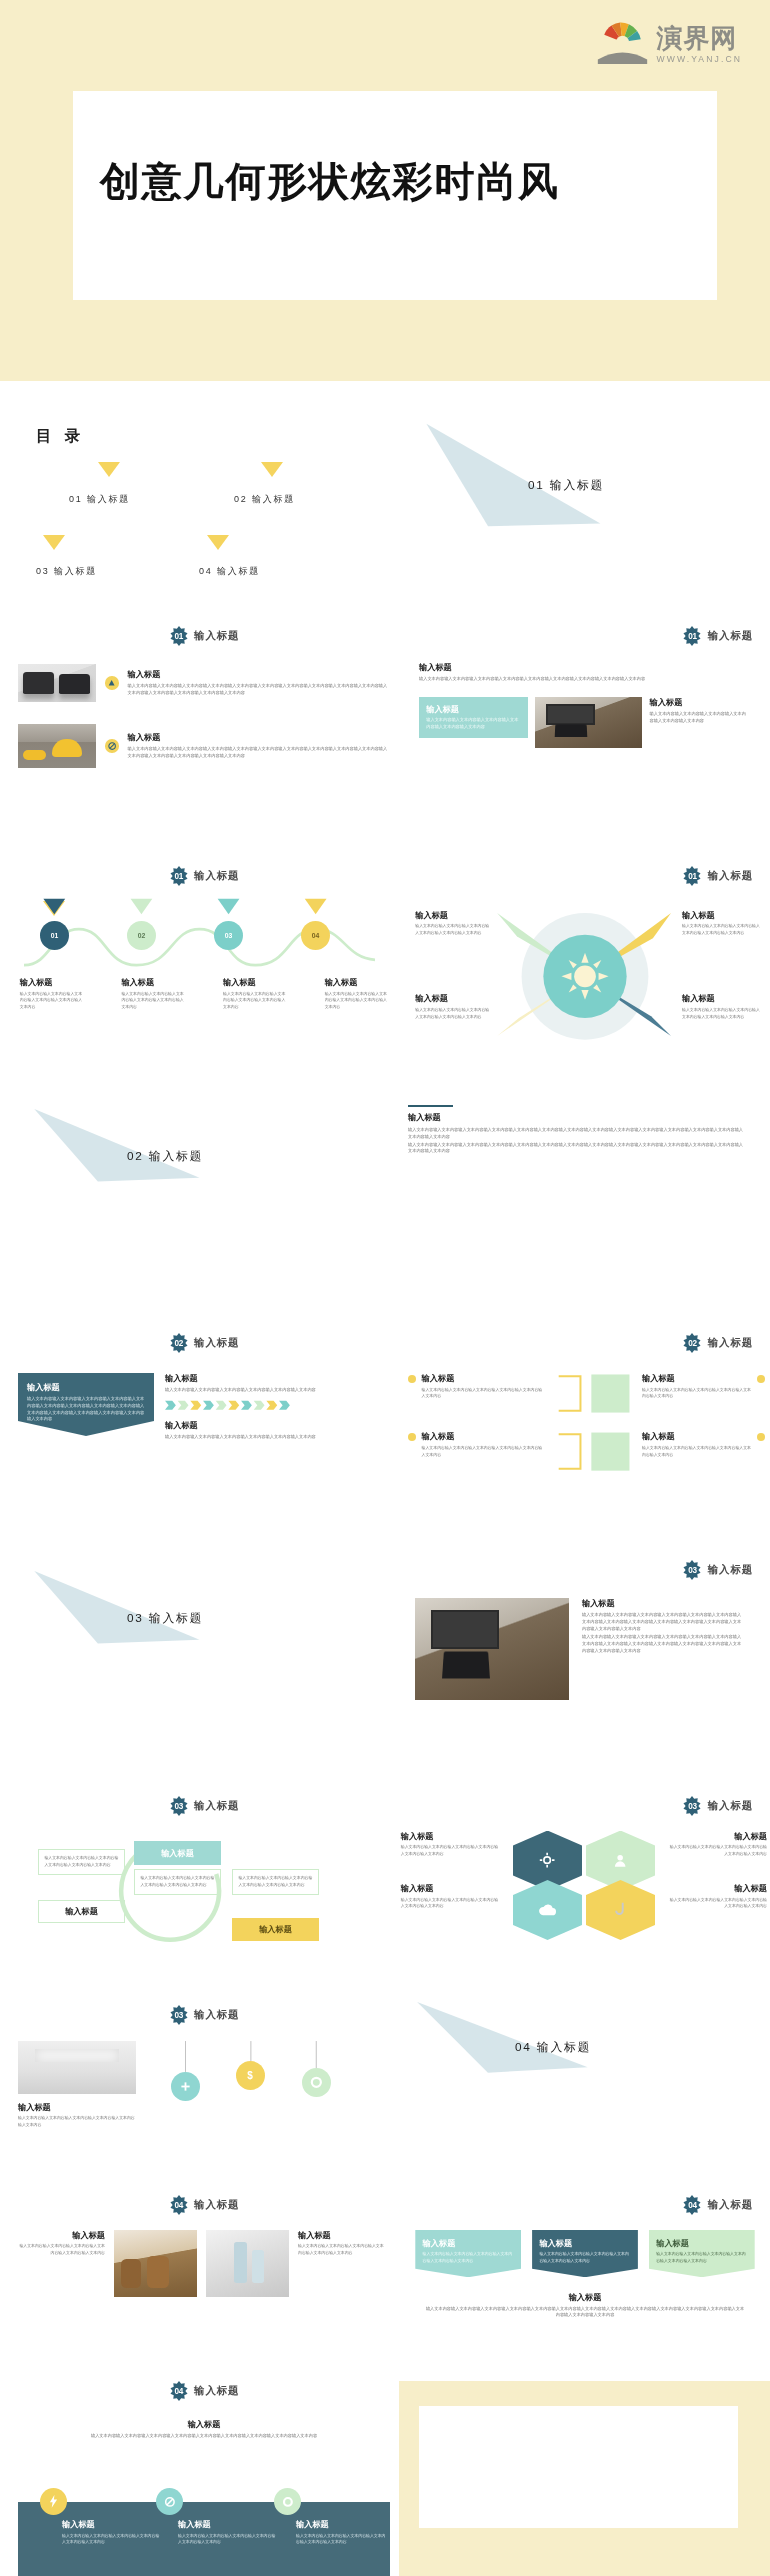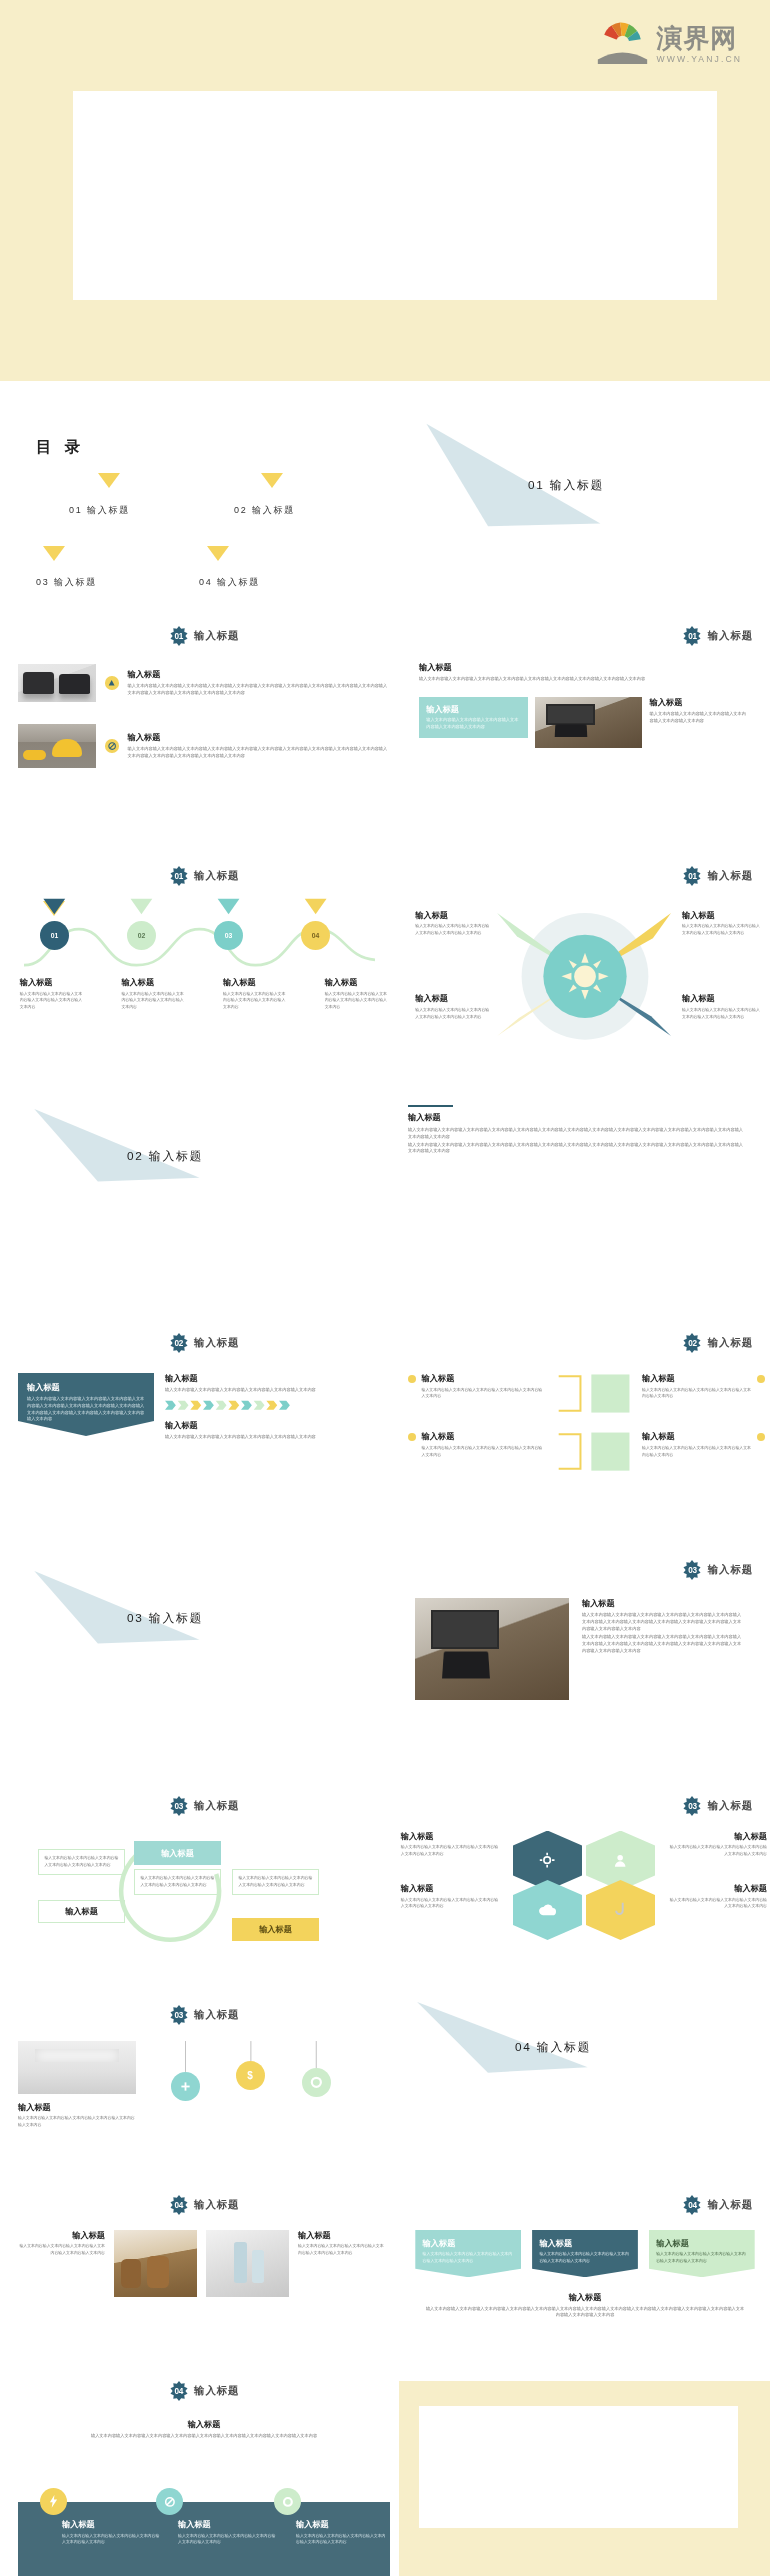--- a/index.html
+++ b/index.html
@@ -74,20 +74,21 @@
 
   .footer-band { background:#466b79; }
 </style>
 </head>
 <body>
 
 <div class="page">
 
   <div class="cover">
     <div class="cover-inner"></div>
+    <div class="cover-title">创意几何形状炫彩时尚风</div>
     <div class="logo">
       <div class="logo-mark">
         <svg width="53" height="53" viewBox="0 0 58 58">
           <g transform="translate(29,34)">
             <path d="M0,0 L-20,-8 A21.5,21.5 0 0 1 -12,-18 Z" fill="#d8472f"></path>
             <path d="M0,0 L-12,-18 A21.5,21.5 0 0 1 -2.5,-21.4 Z" fill="#dd7a2a"></path>
             <path d="M0,0 L-2.5,-21.4 A21.5,21.5 0 0 1 7,-19.5 Z" fill="#f0a92b"></path>
             <path d="M0,0 L7,-19.5 A21.5,21.5 0 0 1 16,-12 Z" fill="#66b14f"></path>
             <path d="M0,0 L16,-12 A21.5,21.5 0 0 1 20,-3 Z" fill="#3da0a0"></path>
             <circle cx="0" cy="0" r="7" fill="#f7eec9"></circle>
@@ -95,21 +96,21 @@
           <path d="M2,53 Q29,38 56,53 L56,58 L2,58 Z" fill="#8d8d86"></path>
         </svg>
       </div>
       <div class="logo-text">
         <div class="logo-cn">演界网</div>
         <div class="logo-url">WWW.YANJ.CN</div>
       </div>
     </div>
   </div>
 
-  <div class="slide" style="left:36px; top:426px; width:345px;margin-top:11px;">
+  <div class="slide" style="left:36px; top:426px; width:345px;">
     <div style="font-size:15.4px;font-weight:bold;color:#222;letter-spacing:4.5px;">目 录</div>
     <div style="position:relative;height:127px;margin-top:14.5px;">
       <div class="yellow-tri" style="position:absolute;left:62px;top:0;"></div>
       <div style="position:absolute;left:33px;top:31px;font-size:9px;color:#333;letter-spacing:1.8px;"><span>01</span> <span>输入标题</span></div>
 
       <div class="yellow-tri" style="position:absolute;left:225px;top:0;"></div>
       <div style="position:absolute;left:198px;top:31px;font-size:9px;color:#333;letter-spacing:1.8px;"><span>02</span> <span>输入标题</span></div>
 
       <div class="yellow-tri" style="position:absolute;left:7.3px;top:73px;"></div>
       <div style="position:absolute;left:0px;top:103px;font-size:9px;color:#333;letter-spacing:1.8px;"><span>03</span> <span>输入标题</span></div>

